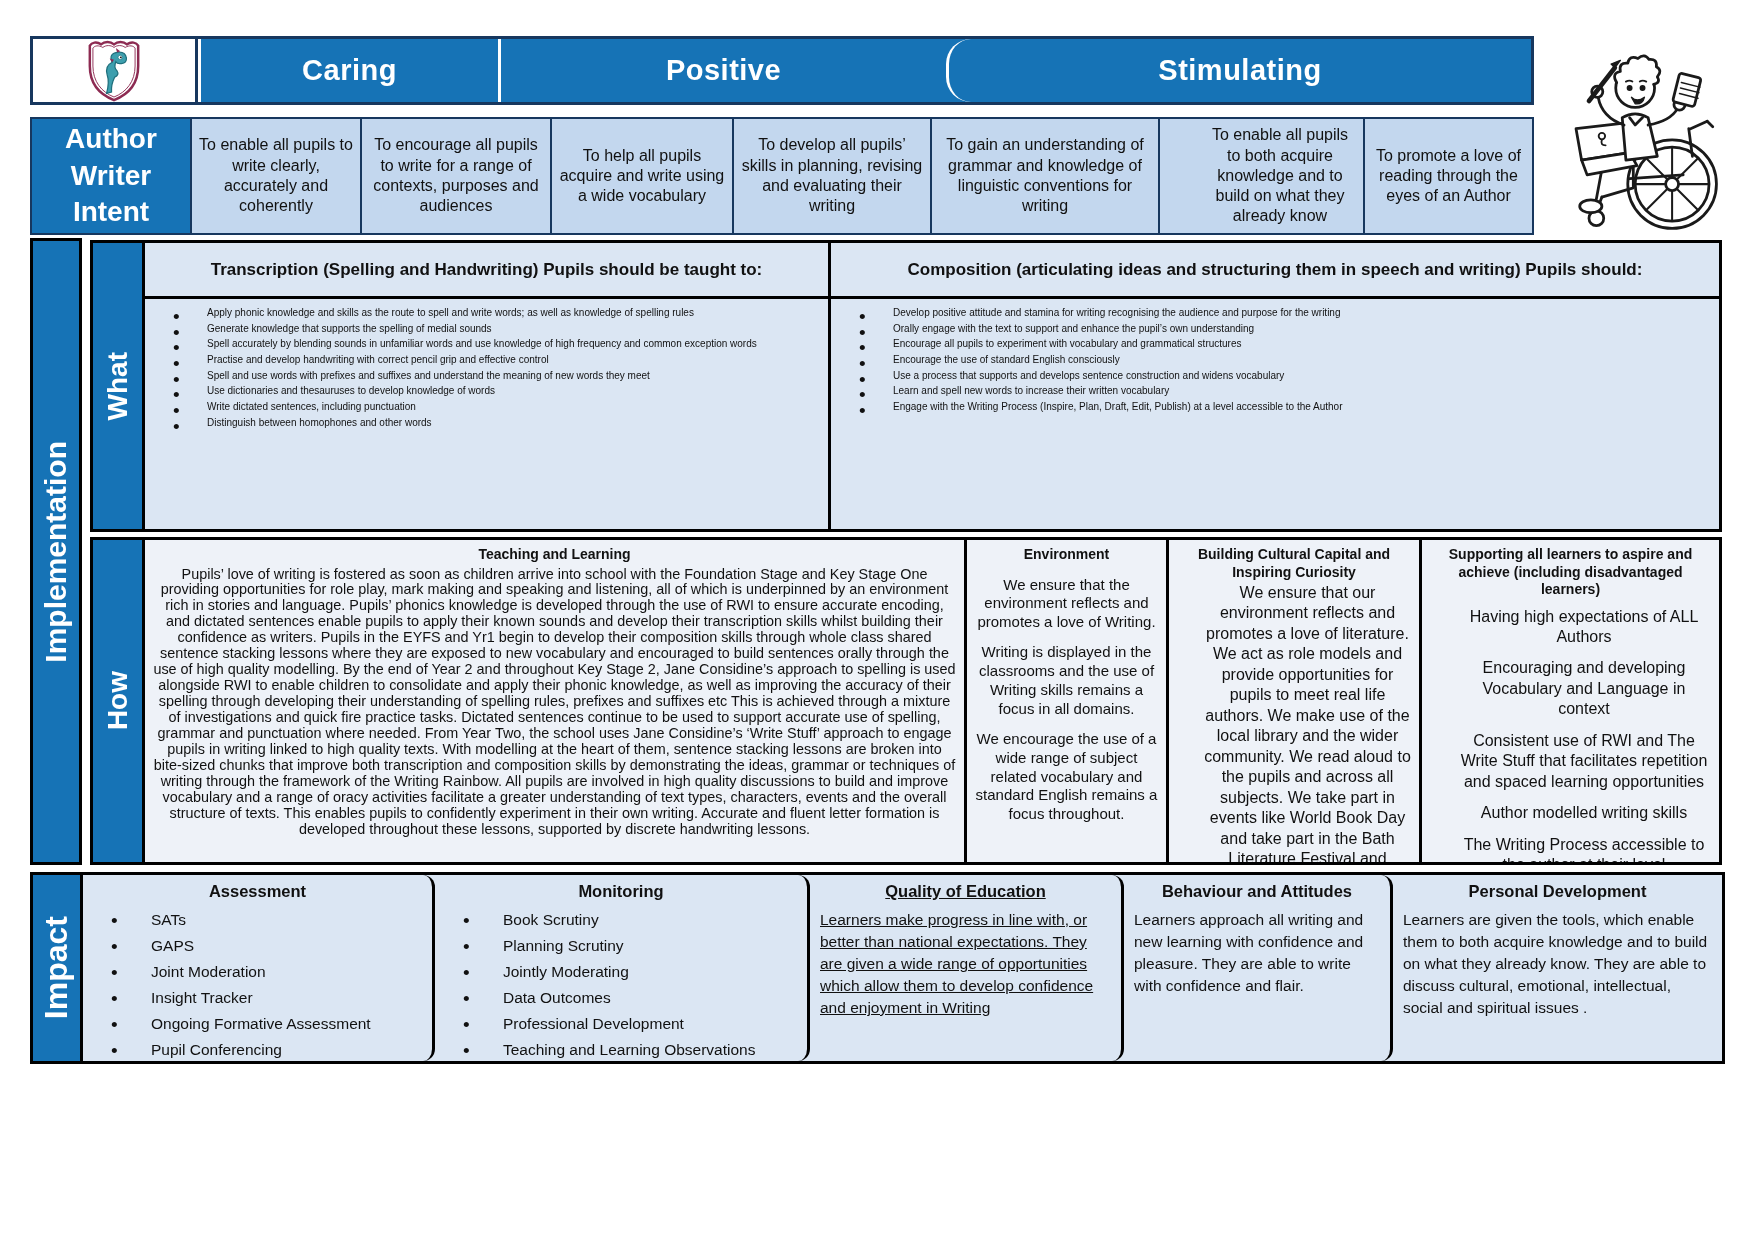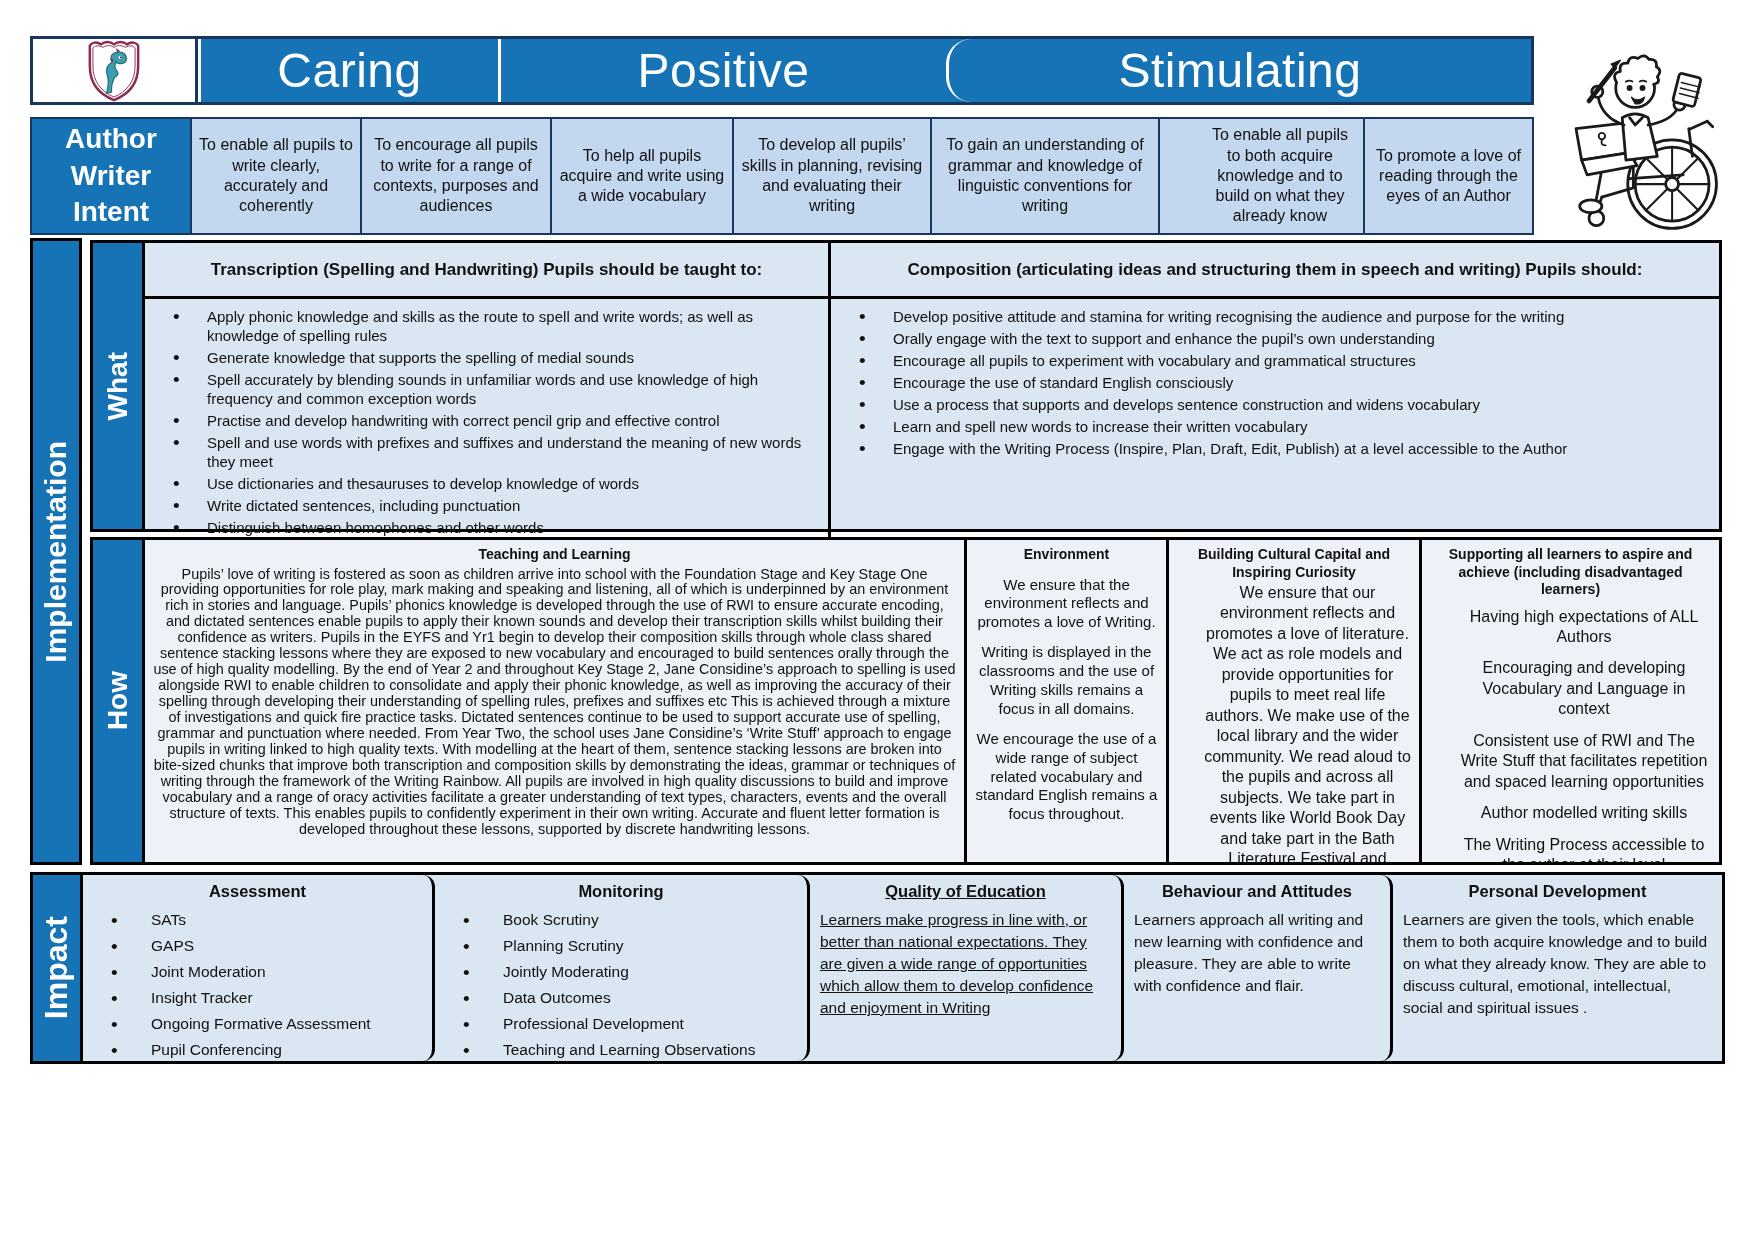--- a/index.html
+++ b/index.html
@@ -18,21 +18,21 @@
   
   .values-bar{position:absolute;left:30px;top:36px;width:1504px;height:69px;
     background:var(--primary_blue);border:3px solid var(--navy_border);display:flex;align-items:stretch;}
   .logo-cell{width:165px;background:#fff;border-right:3px solid var(--navy_border);
     display:flex;align-items:center;justify-content:center;}
   .value-cell{display:flex;align-items:center;justify-content:center;border-left:3px solid #ffffff;}
   .value-cell:first-of-type{border-left:none;}
   .value-cell.v1{flex:0 0 300px;}
   .value-cell.v2{flex:0 0 448px;}
   .value-cell.v3{flex:1;border-radius:25px;}
-  .value-label{color:#fff;font-weight:normal;font-size:48px;letter-spacing:.5px;}
+  .value-label{color:#fff;font-weight:bold;font-size:29px;letter-spacing:.5px;}
 
   
   .intent-row{position:absolute;left:30px;top:117px;width:1504px;height:118px;display:flex;
     border:2px solid var(--navy_border);background:var(--light_blue);}
   .intent-title{flex:0 0 160px;background:var(--primary_blue);color:#fff;font-weight:bold;
     font-size:28px;line-height:1.3;display:flex;align-items:center;justify-content:center;
     text-align:center;white-space:pre-line;border-right:2px solid var(--navy_border);}
   .intent-list{flex:1;display:flex;}
   .intent-box{border-left:2px solid var(--navy_border);background:var(--light_blue);
     display:flex;align-items:center;justify-content:center;text-align:center;
@@ -60,21 +60,21 @@
     border:3px solid #000;display:flex;background:var(--panel_blue);}
   .what-label{flex:0 0 52px;border-right:3px solid #000;font-size:28px;}
   .what-table{flex:1;display:flex;flex-direction:column;}
   .what-heads{display:flex;flex:0 0 56px;border-bottom:3px solid #000;}
   .what-body{display:flex;flex:1;}
   .wcol-l{flex:0 0 686px;border-right:3px solid #000;}
   .wcol-r{flex:1;}
   .col-header{display:flex;align-items:center;justify-content:center;text-align:left;
     font-weight:bold;font-size:17px;line-height:1.25;padding:2px 14px;}
   .bullets{list-style:none;padding:8px 10px 4px 10px;}
-  .bullets li{position:relative;padding-left:52px;font-size:15px;line-height:1.27;margin-bottom:3px;}
+  .bullets li{position:relative;padding-left:52px;font-size:10px;line-height:1.27;margin-bottom:3px;}
   .bullets li::before{content:"\2022";position:absolute;left:18px;top:-2px;font-size:19px;}
 
   
   .how-block{position:absolute;left:90px;top:537px;width:1632px;height:328px;
     border:3px solid #000;display:flex;background:var(--panel_pale);}
   .how-label{flex:0 0 52px;border-right:3px solid #000;font-size:28px;}
   .how-col{border-right:3px solid #000;padding:6px 8px;overflow:hidden;}
   .how-col:last-child{border-right:none;}
   .col-tl{flex:0 0 822px;}
   .col-env{flex:0 0 202px;}

